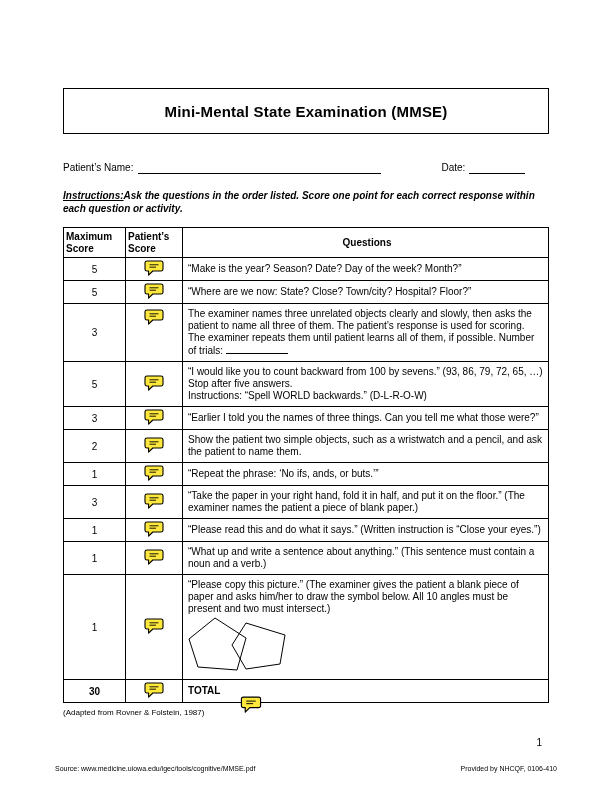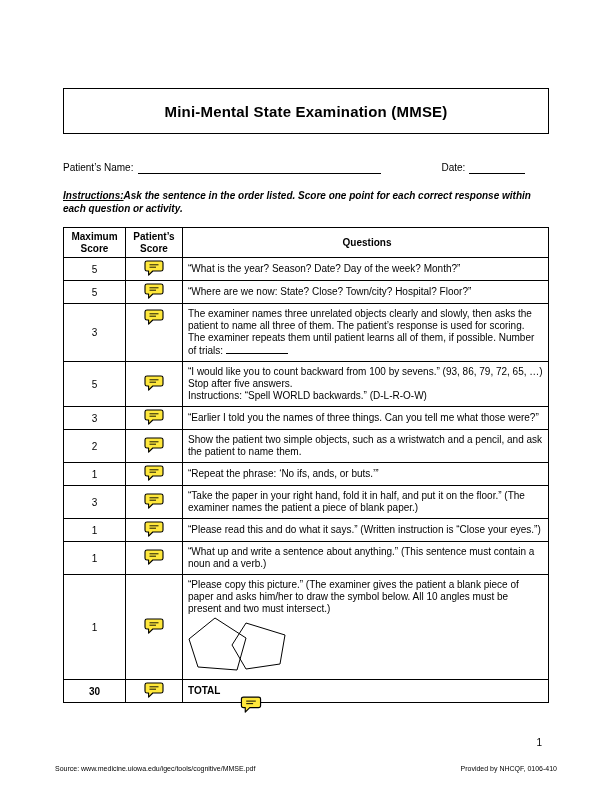--- a/index.html
+++ b/index.html
@@ -38,21 +38,21 @@
   }
   .instr-label { text-decoration: underline; }
 
   .table-wrap { position: relative; margin-top: 12px; }
   table.mmse-table {
     border-collapse: collapse; table-layout: fixed;
     width: 486px; font-size: 10px;
   }
   .mmse-table th, .mmse-table td { border: 1px solid #000; }
   .mmse-table th {
-    font-weight: bold; text-align: center;
+    font-weight: bold; text-align: left;
     padding: 2px; height: 30px; line-height: 12px;
     vertical-align: middle;
   }
   th.col-max { width: 62px; }
   th.col-score { width: 57px; }
   th.col-q { text-align: center; padding-left: 5px; }
   td.cell-max { text-align: center; vertical-align: middle; font-size: 10px; }
   td.cell-score { text-align: center; vertical-align: middle; padding: 2px; }
   td.cell-score.icon-top { vertical-align: top; padding-top: 5px; }
   td.cell-question { padding: 4px 5px; line-height: 12px; vertical-align: middle; }
@@ -91,21 +91,21 @@
   </div>
 
   <div class="name-date-row">
     <span>Patient’s Name:</span>
     <span class="fill-line name-line"></span>
     <span>Date:</span>
     <span class="fill-line date-line"></span>
   </div>
 
   <p class="instructions">
-    <span class="instr-label">Instructions:</span><span>Ask the sentence in the order listed. Score one point for each correct response within each question or activity.</span>
+    <span class="instr-label">Instructions:</span><span>Ask the questions in the order listed. Score one point for each correct response within each question or activity.</span>
   </p>
 
   <div class="table-wrap">
     <table class="mmse-table">
       <thead>
         <tr>
           <th class="col-max">Maximum Score</th>
           <th class="col-score">Patient’s Score</th>
           <th class="col-q">Questions</th>
         </tr>
@@ -113,21 +113,21 @@
       <tbody id="table-body">
           <tr>
             <td class="cell-max">5</td>
             <td class="cell-score">
   <span class="comment-icon-wrap"><svg width="20" height="16" viewBox="0 0 20 16">
                   <path d="M3 1 h14 c1.1 0 2 .8 2 1.8 v6.4 c0 1 -.9 1.8 -2 1.8 H8.8 L4.6 15.2 v-4.2 H3 c-1.1 0 -2 -.8 -2 -1.8 V2.8 C1 1.8 1.9 1 3 1 Z" fill="#FFE83C" stroke="#000" stroke-width="1.1" stroke-linejoin="round"></path>
                   <path d="M5.5 4.8 h9 M5.5 7.2 h6.5" stroke="#000" stroke-width="0.9" fill="none"></path>
                 </svg></span>
 </td>
             <td class="cell-question">
-              <div>“What is the year?  Season?  Date?  Day of the week?  Month?”</div>
+              <div>“Make is the year?  Season?  Date?  Day of the week?  Month?”</div>
             </td>
           </tr>
           <tr>
             <td class="cell-max">5</td>
             <td class="cell-score">
   <span class="comment-icon-wrap"><svg width="20" height="16" viewBox="0 0 20 16">
                   <path d="M3 1 h14 c1.1 0 2 .8 2 1.8 v6.4 c0 1 -.9 1.8 -2 1.8 H8.8 L4.6 15.2 v-4.2 H3 c-1.1 0 -2 -.8 -2 -1.8 V2.8 C1 1.8 1.9 1 3 1 Z" fill="#FFE83C" stroke="#000" stroke-width="1.1" stroke-linejoin="round"></path>
                   <path d="M5.5 4.8 h9 M5.5 7.2 h6.5" stroke="#000" stroke-width="0.9" fill="none"></path>
                 </svg></span>
 </td>
@@ -261,20 +261,21 @@
             </td>
           </tr>
         </tbody>
     </table>
     <div class="stray-icon"><svg width="22" height="17" viewBox="0 0 20 16">
           <path d="M3 1 h14 c1.1 0 2 .8 2 1.8 v6.4 c0 1 -.9 1.8 -2 1.8 H8.8 L4.6 15.2 v-4.2 H3 c-1.1 0 -2 -.8 -2 -1.8 V2.8 C1 1.8 1.9 1 3 1 Z" fill="#FFE83C" stroke="#000" stroke-width="1.1" stroke-linejoin="round"></path>
           <path d="M5.5 4.8 h9 M5.5 7.2 h6.5" stroke="#000" stroke-width="0.9" fill="none"></path>
         </svg></div>
   </div>
 
+  <div class="adapted">(Adapted from Rovner &amp; Folstein, 1987)</div>
 
   <div class="page-number">1</div>
 
   <div class="footer">
     <span>Source: www.medicine.uiowa.edu/igec/tools/cognitive/MMSE.pdf</span>
     <span>Provided by NHCQF, 0106-410</span>
   </div>
 
 </div>
 

